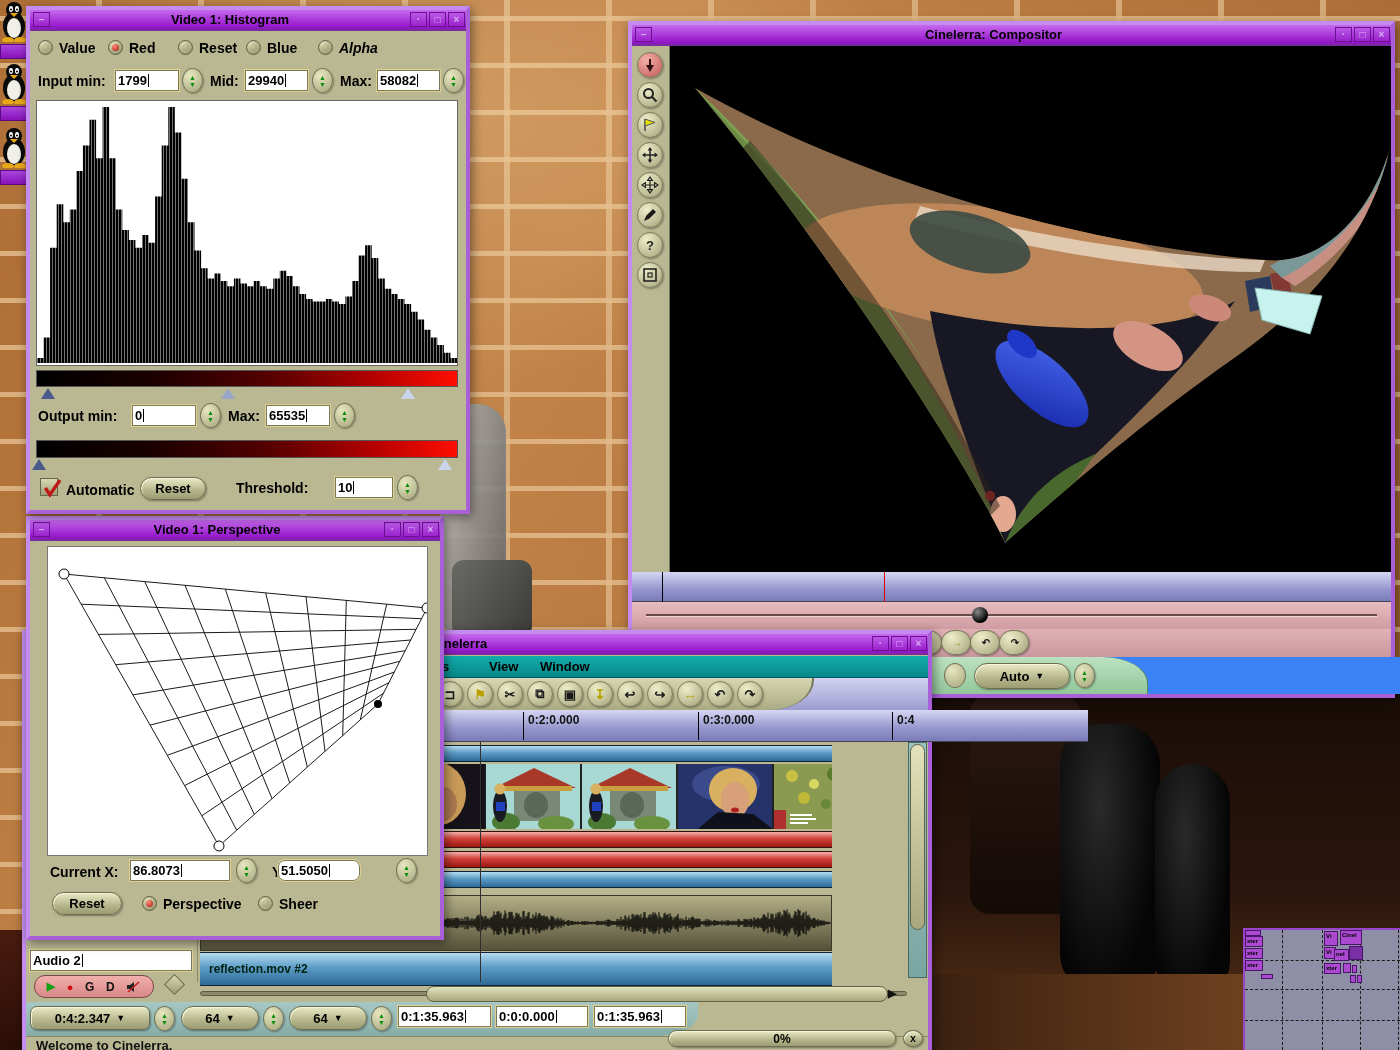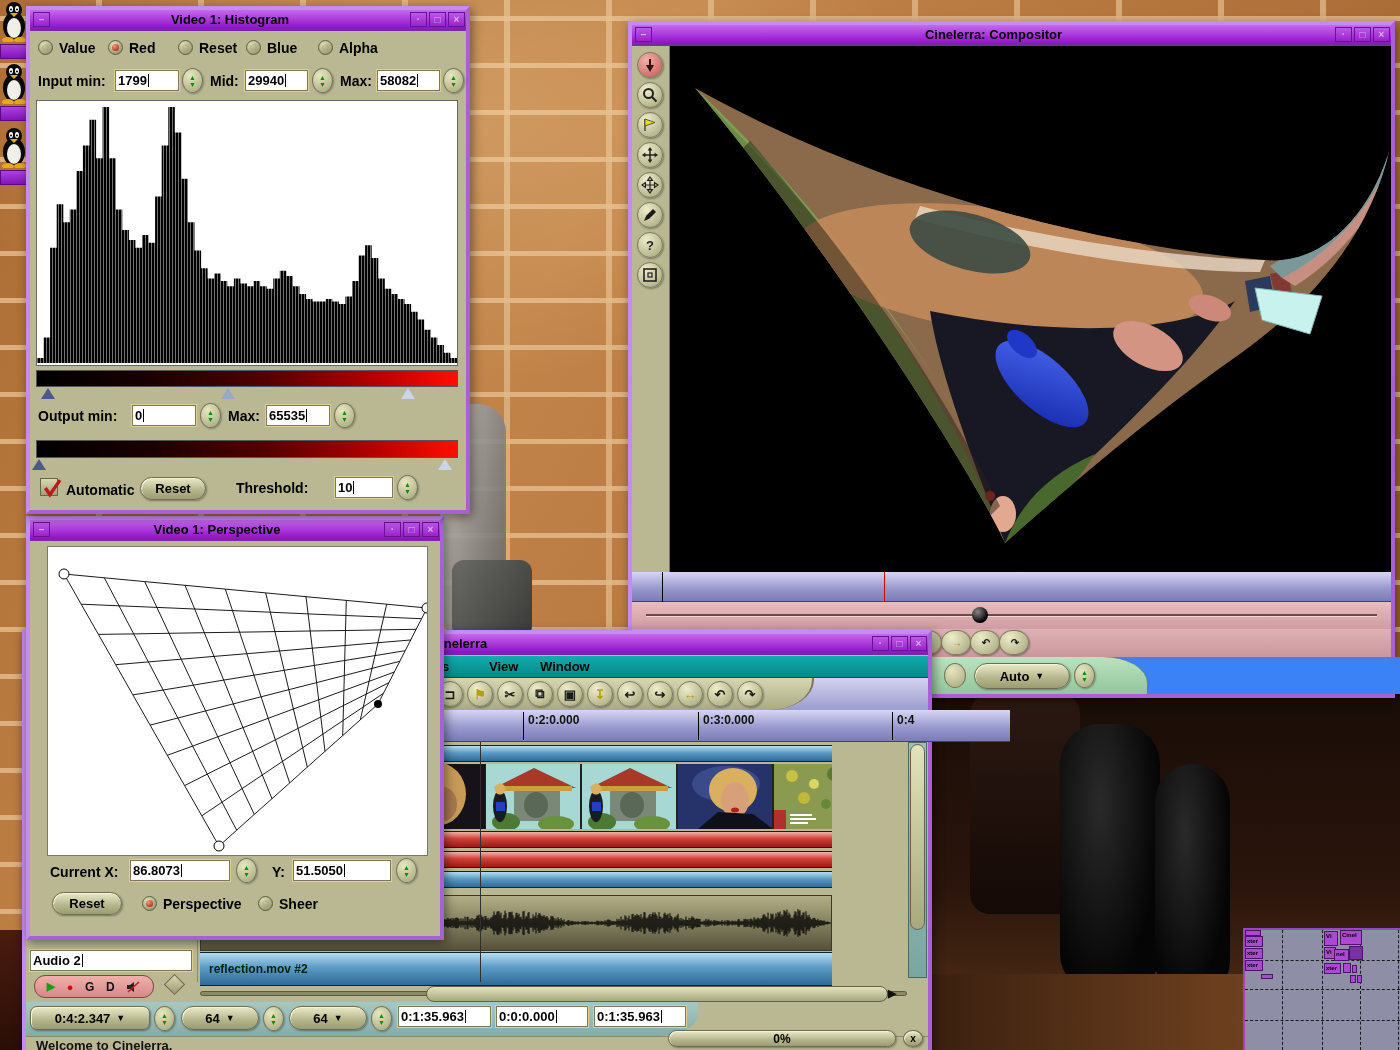--- a/index.html
+++ b/index.html
@@ -352,21 +352,21 @@
             <span style="color:#b8a000">↔</span>
           </div>
           <div class="tbtn" style="left: 681px; top: 3px;">
             <span style="color:#1a1a1a">↶</span>
           </div>
           <div class="tbtn" style="left: 711px; top: 3px;">
             <span style="color:#1a1a1a">↷</span>
           </div>
         </div>
     </div>
-    <div class="abs timebar" style="left:0;top:76px;width:984px;height:32px;padding-left:14px;" id="main-timebar">
+    <div class="abs timebar" style="left:0;top:76px;width:1062px;height:32px;padding-left:14px;" id="main-timebar">
         <div class="abs" style="left: 497px; top: 2px; width: 1px; height: 28px; background: rgb(0, 0, 0);"></div>
         <span class="abs" style="left: 502px; top: 3px; font-size: 12px;">0:2:0.000</span>
         <div class="abs" style="left: 672px; top: 2px; width: 1px; height: 28px; background: rgb(0, 0, 0);"></div>
         <span class="abs" style="left: 677px; top: 3px; font-size: 12px;">0:3:0.000</span>
         <div class="abs" style="left: 866px; top: 2px; width: 1px; height: 28px; background: rgb(0, 0, 0);"></div>
         <span class="abs" style="left: 871px; top: 3px; font-size: 12px;">0:4</span>
       </div>
 
     <div class="abs" style="left:0;top:108px;width:902px;height:240px;background:#b9b893;">
       <div class="abs editbar-blue" style="left:174px;top:3px;width:632px;height:17px;"></div>
@@ -568,21 +568,21 @@
     <span class="rlabel" style="left:20px;top:344px;">Current X:</span>
     <div class="field" style="left:100px;top:340px;width:100px;">
       <span>86.8073</span>
         <span class="cursor"></span>
     </div>
     <div class="tumbler" style="left:206px;top:338px;">
         <span>▲</span>
         <span>▼</span>
       </div>
     <span class="rlabel" style="left:242px;top:344px;">Y:</span>
-    <div class="field" style="left:263px;top:340px;width:98px;">
+    <div class="field" style="left:248px;top:340px;width:82px;border-radius:7px;">
       <span>51.5050</span>
         <span class="cursor"></span>
     </div>
     <div class="tumbler" style="left:366px;top:338px;">
         <span>▲</span>
         <span>▼</span>
       </div>
     <div class="pill" style="left:22px;top:372px;width:70px;height:23px;">
       <span>Reset</span>
     </div>
@@ -617,21 +617,21 @@
           <div class="dot"></div>
         </div>
         <span class="rlabel" style="left: 169px; top: 30px;">Reset</span>
         <div class="radio" style="left: 216px; top: 30px;">
           <div class="dot"></div>
         </div>
         <span class="rlabel" style="left: 237px; top: 30px; text-align: center;">Blue</span>
         <div class="radio" style="left: 288px; top: 30px;">
           <div class="dot"></div>
         </div>
-        <span class="rlabel" style="left: 309px; top: 30px;">Alpha</span>
+        <span class="rlabel" style="left: 309px; top: 30px; font-style: italic;">Alpha</span>
       </div>
 
     <span class="rlabel" style="left:8px;top:63px;">Input min:</span>
     <div class="field" style="left:85px;top:60px;width:64px;">
       <span>1799</span>
         <span class="cursor"></span>
     </div>
     <div class="tumbler" style="left:152px;top:58px;">
         <span>▲</span>
         <span>▼</span>

